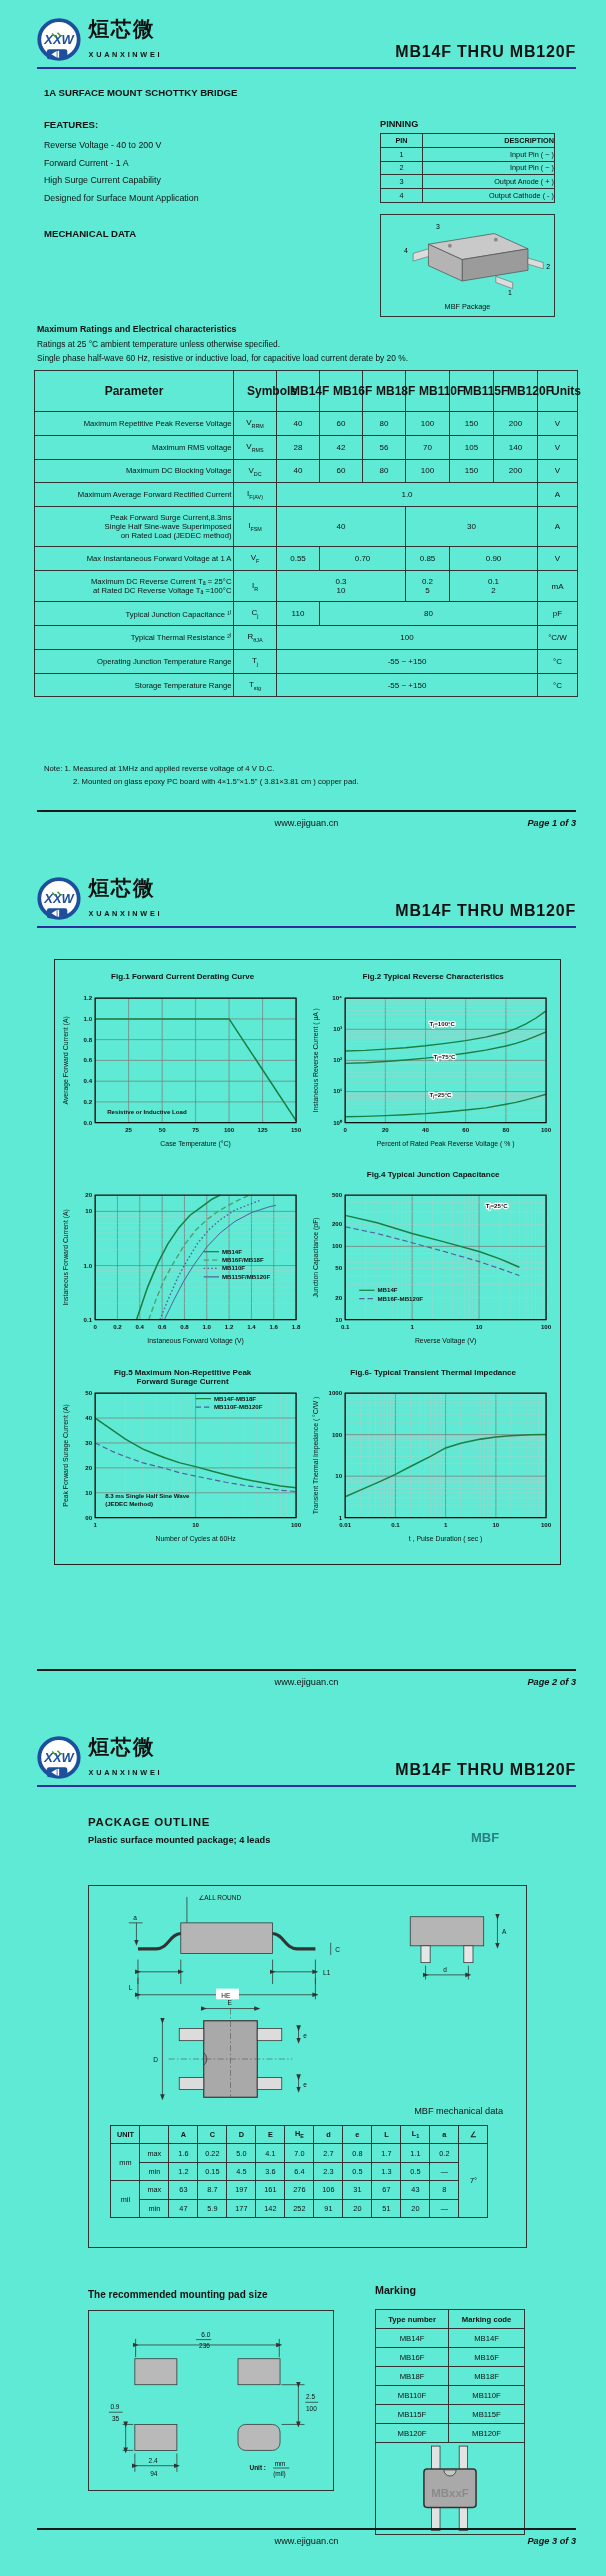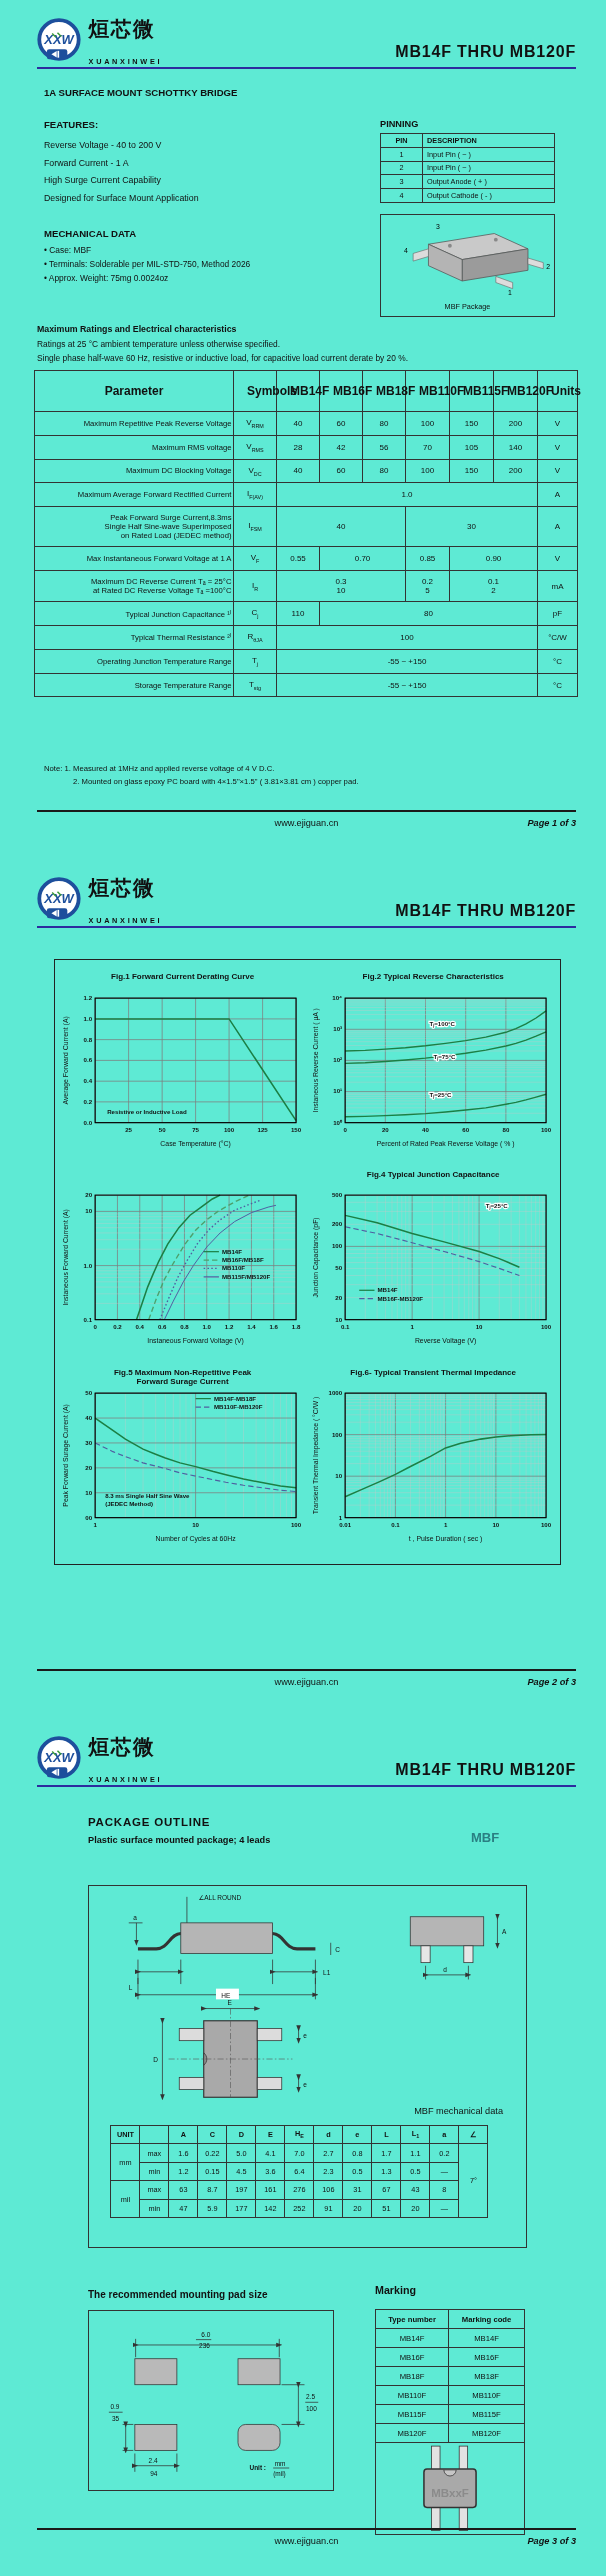--- a/index.html
+++ b/index.html
@@ -3,41 +3,41 @@
 <meta charset="utf-8">
 <style>
   *{margin:0;padding:0;box-sizing:border-box}
   html,body{background:#fff}
   body{width:607px;font-family:"Liberation Sans",sans-serif;color:#111;-webkit-font-smoothing:antialiased}
   .page{position:relative;width:607px;height:859px;background:#5eead4;overflow:hidden}
 
   
   .logo{position:absolute;left:37px;top:18.4px;display:flex;align-items:flex-start;gap:4.6px}
   .logo-cn{font-size:20.7px;font-weight:bold;letter-spacing:1.5px;line-height:23px;font-family:"DejaVu Sans","Liberation Sans",sans-serif}
-  .logo-en{font-size:7.3px;font-weight:bold;letter-spacing:2.7px;margin-top:16px}
+  .logo-en{font-size:7.3px;font-weight:bold;letter-spacing:2.7px;margin-top:9px}
   .part-title{position:absolute;right:31px;top:43px;font-size:16px;font-weight:bold;letter-spacing:0.8px}
   .hdr-rule{position:absolute;left:37px;top:67px;width:539px;height:2.3px;background:#2c2c9e}
 
   
   .ft-rule{position:absolute;left:37px;top:810px;width:539px;height:2.3px;background:#1a1a1a}
   .ft-site{position:absolute;left:37px;top:818px;width:539px;text-align:center;font-size:9.2px}
   .ft-page{position:absolute;right:31px;top:818px;font-size:9.2px;font-style:italic;font-weight:bold}
 
   
   .subtitle{position:absolute;left:44px;top:87px;font-size:9.6px;font-weight:bold}
   .feat-title{position:absolute;left:44px;top:119px;font-size:9.6px;font-weight:bold}
   .feat-list{position:absolute;left:44px;top:137px;font-size:8.8px;line-height:17.6px}
   .mech-title{position:absolute;left:44px;top:228px;font-size:9.6px;font-weight:bold}
   .mech-list{position:absolute;left:44px;top:243px;font-size:8.4px;line-height:14px}
   .pin-title{position:absolute;left:380px;top:119px;font-size:9.2px;font-weight:bold}
   table{border-collapse:collapse}
   .pin-table{position:absolute;left:380px;top:133px;width:175px;border:1.5px solid #333;font-size:7.3px}
   .pin-table td,.pin-table th{border:0.8px solid #333;height:13.8px;text-align:center}
   .pin-table th{font-weight:bold}
-  .pin-table td:last-child,.pin-table th:last-child{text-align:left;padding-left:4px;width:132px}
+  .pin-table td:last-child,.pin-table th:last-child{text-align:right;padding-left:18px;width:132px}
   .pkg-box{position:absolute;left:380px;top:214px;width:175px;height:103px;border:1.1px solid #333}
   .pkg-cap{position:absolute;left:0;bottom:5.4px;width:100%;text-align:center;font-size:7.3px}
   .rat-title{position:absolute;left:37px;top:324px;font-size:8.8px;font-weight:bold}
   .rat-sub1{position:absolute;left:37px;top:339px;font-size:8.4px}
   .rat-sub2{position:absolute;left:37px;top:353px;font-size:8.4px}
   .ratings{position:absolute;left:34px;top:370px;width:541px;border:1.5px solid #222;font-size:8px;table-layout:fixed}
   .ratings th,.ratings td{border:0.8px solid #333;text-align:center;vertical-align:middle;padding:6.1px 1.5px}
   .ratings thead th{font-size:12px;font-weight:bold;height:31px;padding:13px}
   .ratings td.param{text-align:right;padding-left:6.1px;font-size:7.7px}
   .ratings sub,.sym sub{font-size:5.4px}
@@ -96,25 +96,20 @@
 
   <div class="feat-title">FEATURES:</div>
   <div class="feat-list">
     <div>Reverse Voltage - 40 to 200 V</div>
     <div>Forward Current - 1 A</div>
     <div>High Surge Current Capability</div>
     <div>Designed for Surface Mount Application</div>
   </div>
 
   <div class="mech-title">MECHANICAL DATA</div>
-  <div class="mech-list">
-    <div>• Case: MBF</div>
-    <div>• Terminals: Solderable per MIL-STD-750, Method 2026</div>
-    <div>• Approx. Weight: 75mg   0.0024oz</div>
-  </div>
 
   <div class="pin-title">PINNING</div>
   <table class="pin-table">
     <tbody>
         <tr>
       <th>PIN</th>
       <th>DESCRIPTION</th>
     </tr>
     <tr>
           <td>1</td>

